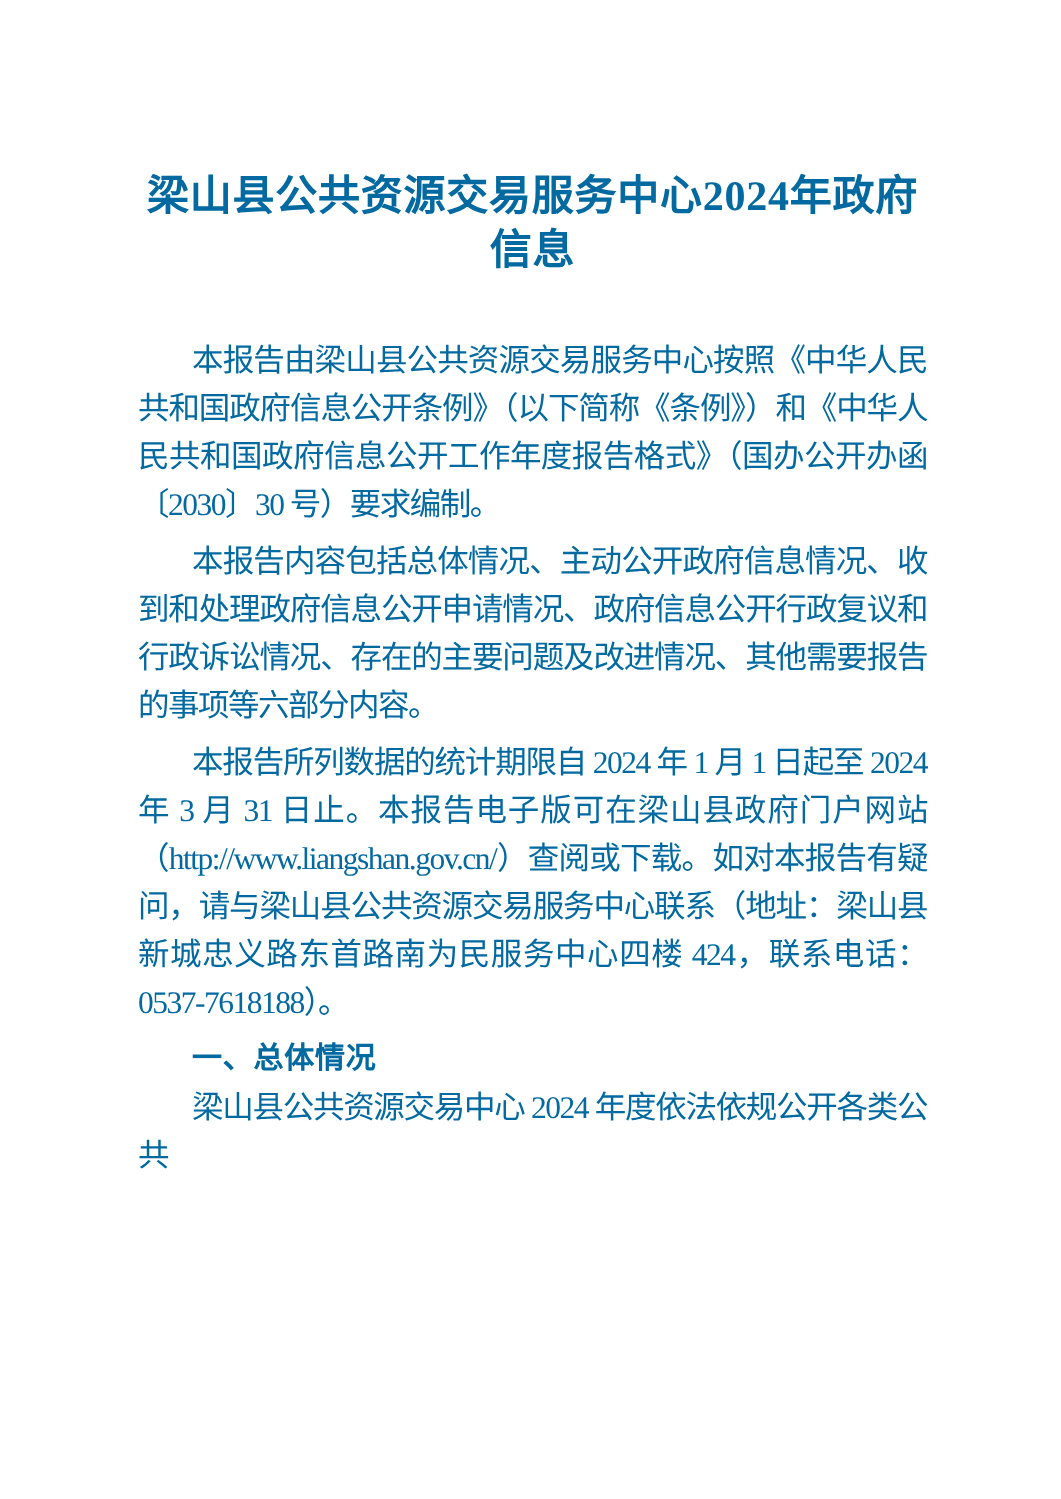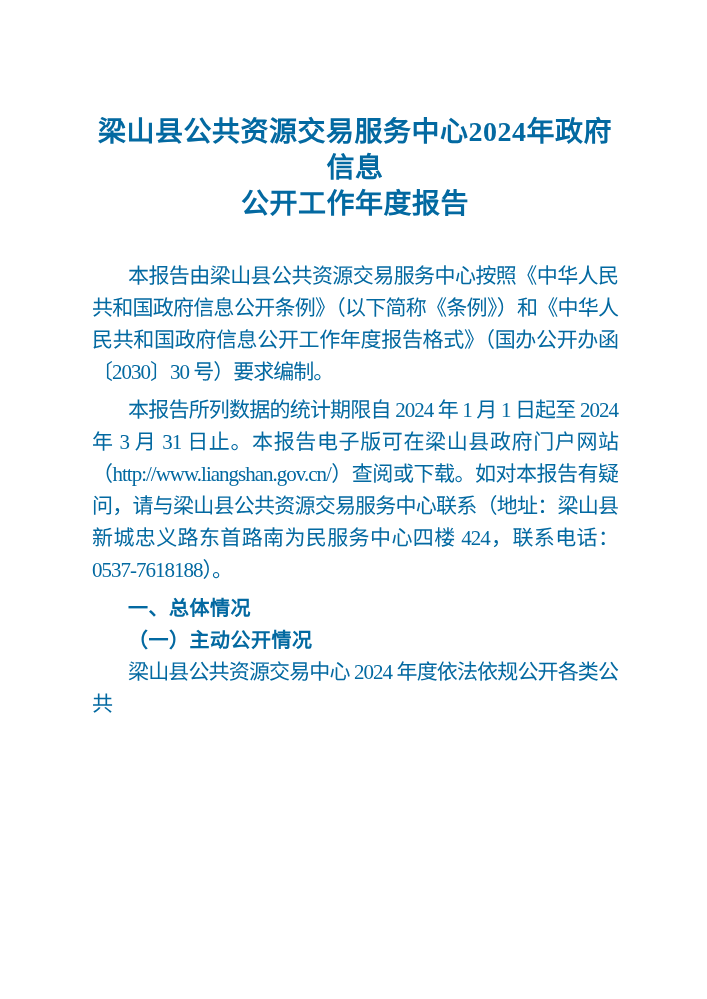--- a/index.html
+++ b/index.html
@@ -50,23 +50,22 @@
     text-indent: 36px;
     margin: 0;
   }
 </style>
 </head>
 <body>
 
 <div class="page">
   <h1 class="doc-title">
     <span class="title-line">梁山县公共资源交易服务中心2024年政府信息</span>
-    <span class="title-line">公开工作年度报告</span>
   </h1>
 
   <div class="doc-body">
     <p class="para">本报告由梁山县公共资源交易服务中心按照《中华人民共和国政府信息公开条例》（以下简称《条例》）和《中华人民共和国政府信息公开工作年度报告格式》（国办公开办函〔2030〕30 号）要求编制。</p>
+    <p class="para">本报告内容包括总体情况、主动公开政府信息情况、收到和处理政府信息公开申请情况、政府信息公开行政复议和行政诉讼情况、存在的主要问题及改进情况、其他需要报告的事项等六部分内容。</p>
     <p class="para">本报告所列数据的统计期限自 2024 年 1 月 1 日起至 2024 年 3 月 31 日止。本报告电子版可在梁山县政府门户网站（http://www.liangshan.gov.cn/）查阅或下载。如对本报告有疑问，请与梁山县公共资源交易服务中心联系（地址：梁山县新城忠义路东首路南为民服务中心四楼 424，联系电话：0537-7618188）。</p>
     <h2 class="heading">一、总体情况</h2>
-    <h2 class="heading">（一）主动公开情况</h2>
     <p class="para">梁山县公共资源交易中心 2024 年度依法依规公开各类公共</p>
   </div>
 </div>
 
 </body></html>

